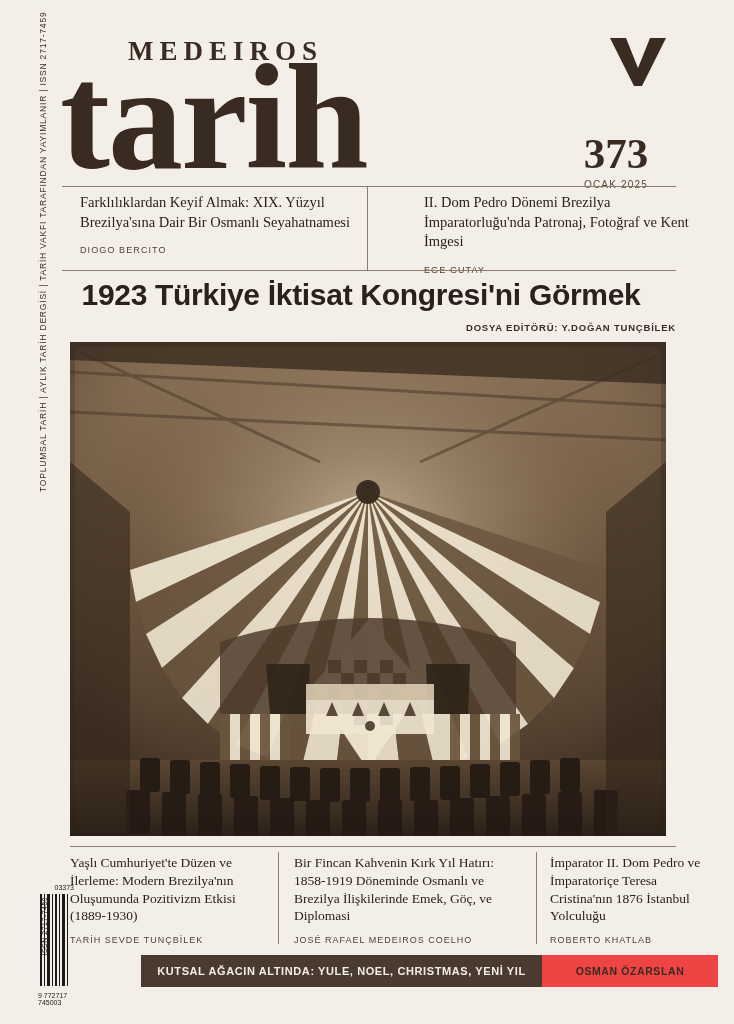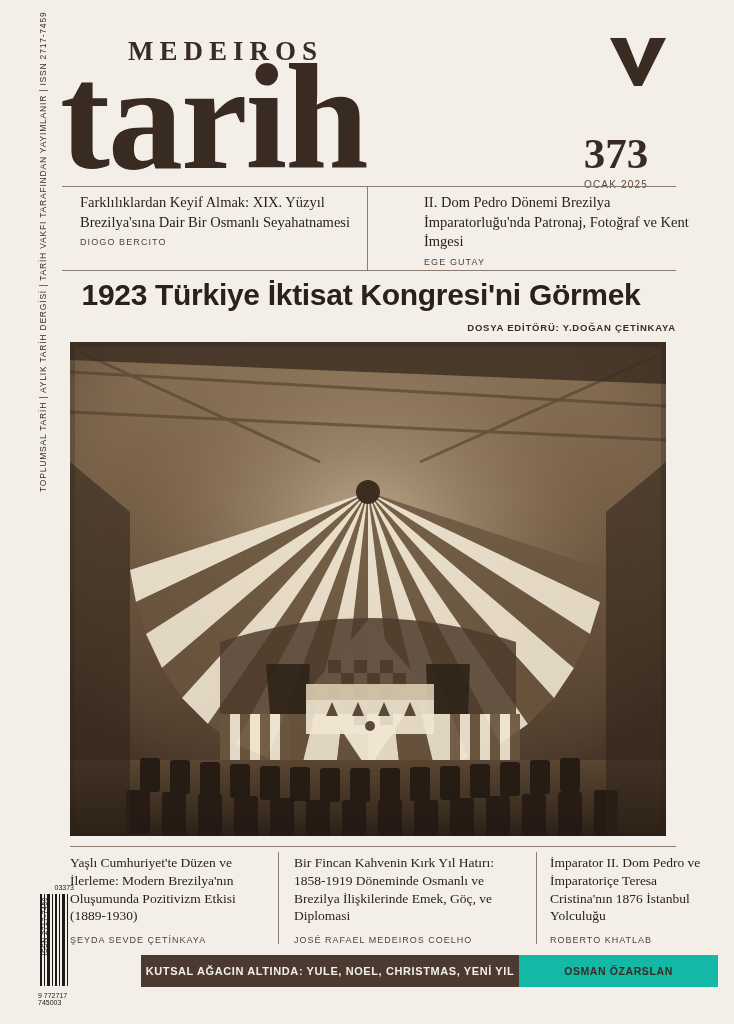--- a/index.html
+++ b/index.html
@@ -99,21 +99,21 @@
     position: absolute;
     top: 193px;
     font-family: "Liberation Serif", serif;
     font-size: 14.5px;
     line-height: 1.35;
     color: #2b211c;
   }
   .teaser.left  { left: 80px;  width: 290px; }
   .teaser.right { left: 424px; width: 290px; }
   .teaser .byline {
-    margin-top: 4px;
+    margin-top: 12px;
     font-family: "Liberation Sans", sans-serif;
     font-size: 9px;
     letter-spacing: 1.1px;
     color: #4e3f35;
   }
   .rule-under-teasers {
     position: absolute;
     top: 270px;
     left: 62px;
     right: 58px;
@@ -274,22 +274,22 @@
     color: #f3efe8;
     display: flex;
     align-items: center;
     justify-content: center;
     font-family: "Liberation Sans", sans-serif;
     font-weight: bold;
     font-size: 11px;
     letter-spacing: 0.6px;
   }
   .footer .right {
-    width: 199px;
-    background: #14b8a6;
+    width: 176px;
+    background: #ef4444;
     color: #3a2b22;
     display: flex;
     align-items: center;
     justify-content: center;
     font-family: "Liberation Sans", sans-serif;
     font-weight: bold;
     font-size: 10.5px;
     letter-spacing: 0.6px;
   }
 </style>
@@ -324,21 +324,21 @@
   </div>
 
   <div class="teaser right">
     <div>II. Dom Pedro Dönemi Brezilya İmparatorluğu'nda Patronaj, Fotoğraf ve Kent İmgesi</div>
     <div class="byline">EGE GUTAY</div>
   </div>
 
   <div class="rule-under-teasers"></div>
 
   <div class="headline">1923 Türkiye İktisat Kongresi'ni Görmek</div>
-  <div class="dossier-editor">DOSYA EDİTÖRÜ: Y.DOĞAN ÇETİNKAYA</div>
+  <div class="dossier-editor">DOSYA EDİTÖRÜ: Y.DOĞAN TUNÇBİLEK</div>
 
   <div class="photo">
     <svg width="596" height="494" viewBox="0 0 596 494" role="img">
       <defs>
         <linearGradient id="hallbg" x1="0" y1="0" x2="0" y2="1">
           <stop offset="0%" stop-color="#8a7257"></stop>
           <stop offset="45%" stop-color="#6d563f"></stop>
           <stop offset="100%" stop-color="#3d2e22"></stop>
         </linearGradient>
         <radialGradient id="glow" cx="50%" cy="38%" r="60%">
@@ -515,21 +515,21 @@
     </div>
     <div class="num">9 772717 745003</div>
   </div>
 
   <div class="rule-bottom"></div>
   <div class="vdiv a"></div>
   <div class="vdiv b"></div>
 
   <div class="bottom-teaser bt1">
     <div>Yaşlı Cumhuriyet'te Düzen ve İlerleme: Modern Brezilya'nın Oluşumunda Pozitivizm Etkisi (1889-1930)</div>
-    <div class="byline">ŞEYDA SEVDE ÇETİNKAYA</div>
+    <div class="byline">TARİH SEVDE TUNÇBİLEK</div>
   </div>
 
   <div class="bottom-teaser bt2">
     <div>Bir Fincan Kahvenin Kırk Yıl Hatırı: 1858-1919 Döneminde Osmanlı ve Brezilya İlişkilerinde Emek, Göç, ve Diplomasi</div>
     <div class="byline">JOSÉ RAFAEL MEDEIROS COELHO</div>
   </div>
 
   <div class="bottom-teaser bt3">
     <div>İmparator II. Dom Pedro ve İmparatoriçe Teresa Cristina'nın 1876 İstanbul Yolculuğu</div>
     <div class="byline">ROBERTO KHATLAB</div>

